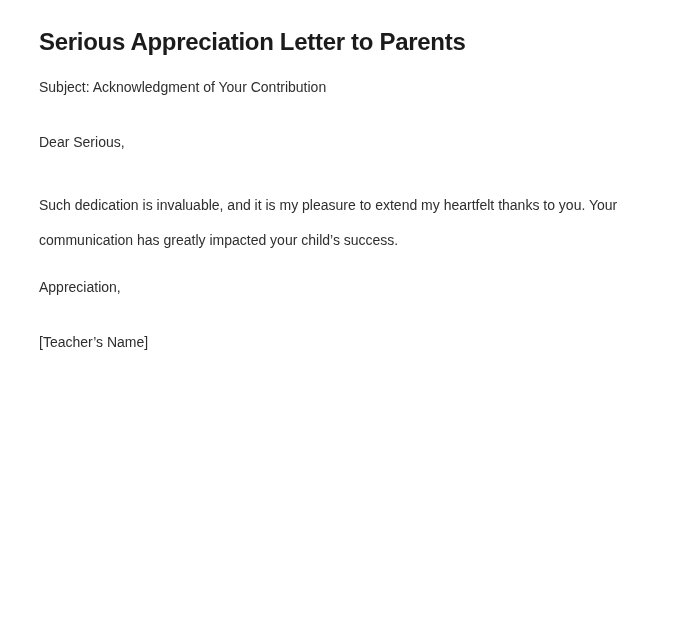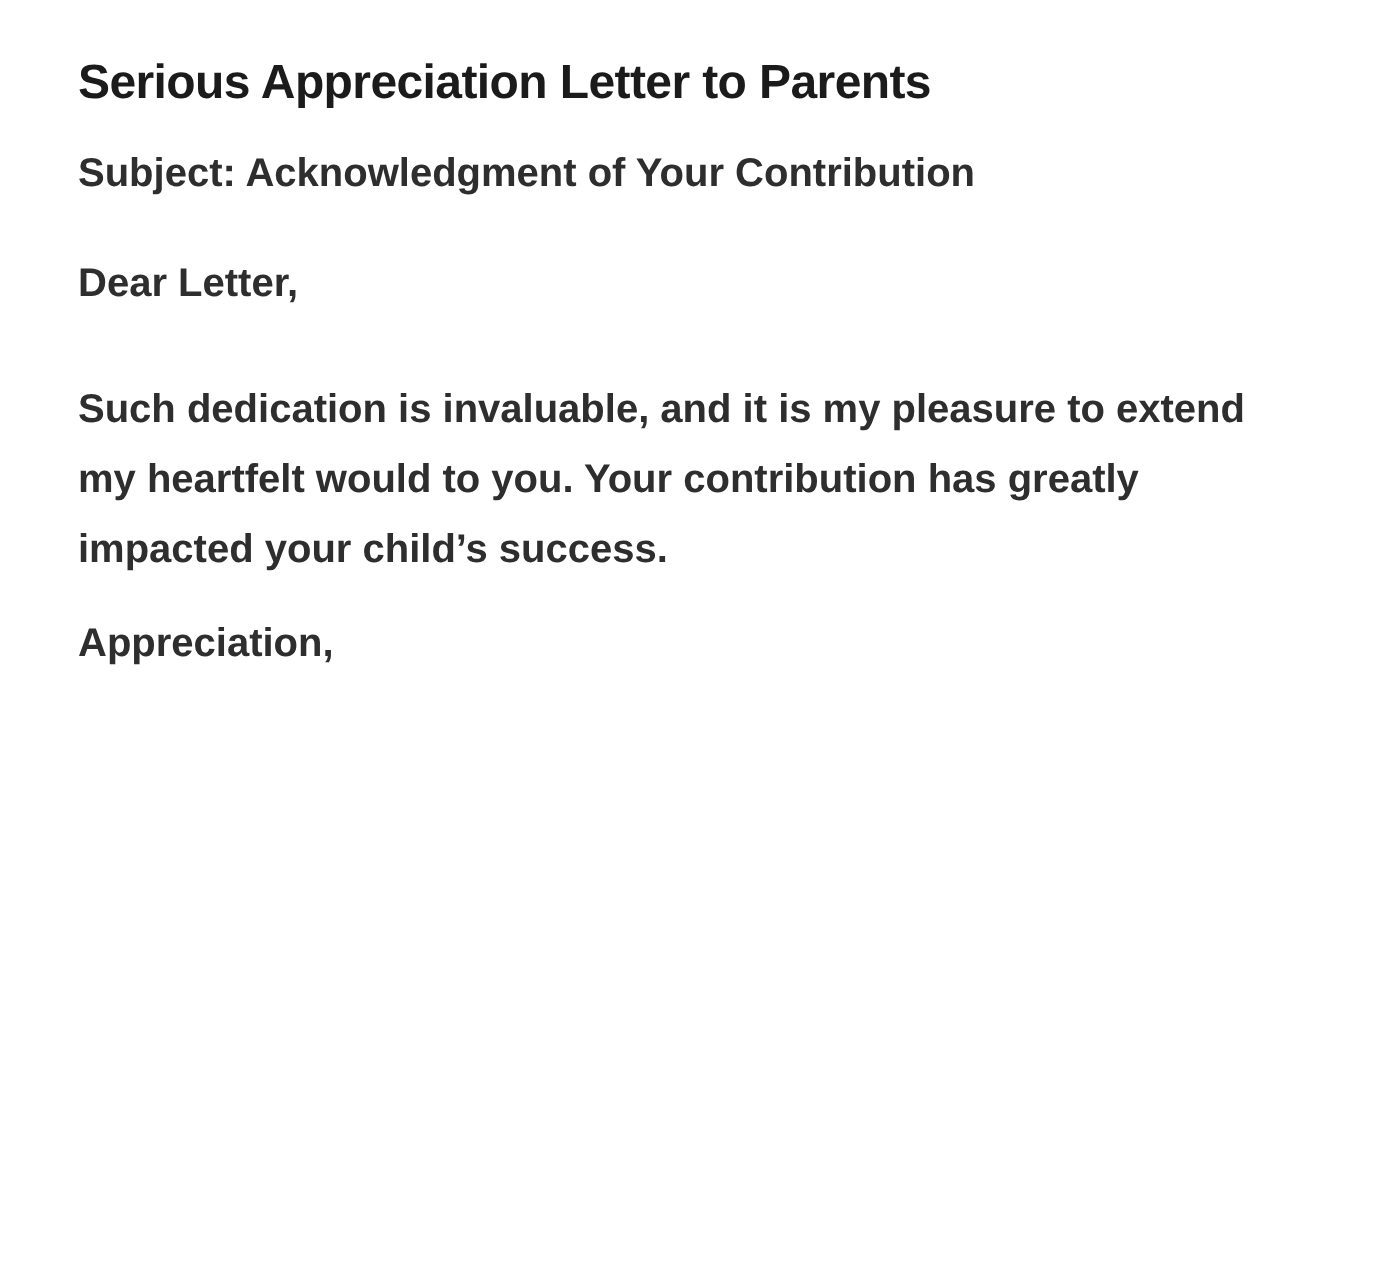--- a/index.html
+++ b/index.html
@@ -24,40 +24,41 @@
     margin: 0 0 24px 0;
     font-size: 24px;
     line-height: 25px;
     font-weight: 700;
     letter-spacing: -0.3px;
     color: #1b1b1b;
   }
   .letter-body p {
     margin: 0 0 20px 0;
     max-width: 601px;
-    font-size: 20px;
+    font-size: 14px;
     line-height: 35px;
-    font-weight: 700;
+    font-weight: 400;
     color: #2e2e2e;
   }
   .letter-body p.single-line {
     line-height: 18px;
     margin-bottom: 37px;
   }
 </style>
 </head>
 <body>
 
 <div class="page">
   <h1 class="letter-title">Serious Appreciation Letter to Parents</h1>
 
   <div class="letter-body">
     <p class="single-line">Subject: Acknowledgment of Your Contribution</p>
 
-    <p class="single-line">Dear Letter,</p>
+    <p class="single-line">Dear Serious,</p>
 
 
-    <p>Such dedication is invaluable, and it is my pleasure to extend my heartfelt would to you. Your contribution has greatly impacted your child’s success.</p>
+    <p>Such dedication is invaluable, and it is my pleasure to extend my heartfelt thanks to you. Your communication has greatly impacted your child’s success.</p>
 
     <p class="single-line">Appreciation,</p>
 
+    <p class="single-line">[Teacher’s Name]</p>
   </div>
 </div>
 
 </body></html>

